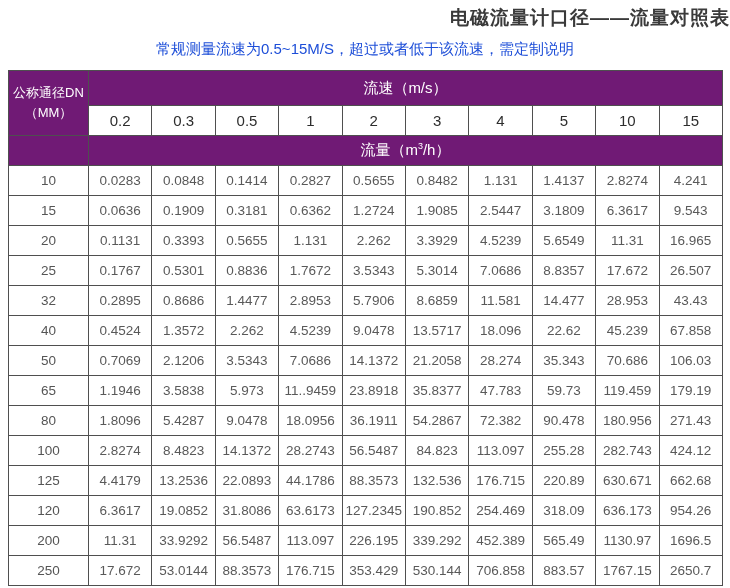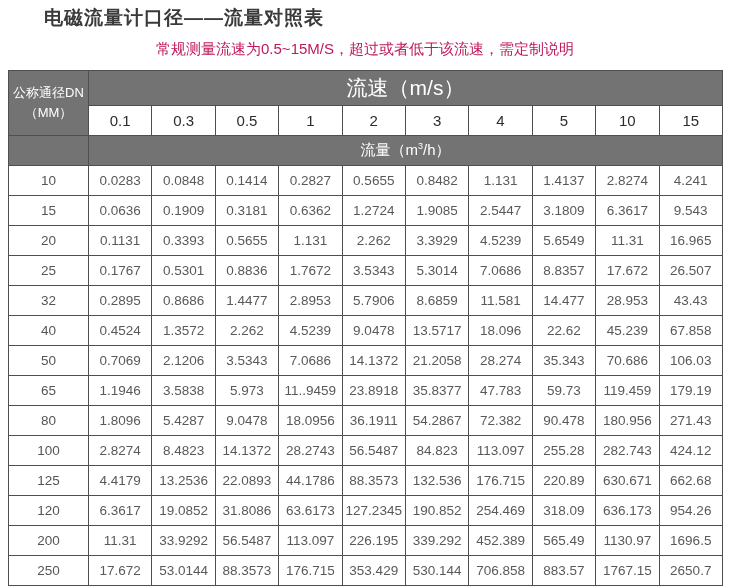--- a/index.html
+++ b/index.html
@@ -11,60 +11,60 @@
     font-family: "Liberation Sans", "DejaVu Sans", sans-serif;
     overflow: hidden;
   }
   .page {
     width: 730px;
     height: 588px;
     background: #ffffff;
     box-sizing: border-box;
   }
   .page-title {
-    text-align: left;
+    text-align: right;
     padding-top: 5px;
     font-size: 19px;
     font-weight: bold;
     color: #3a3a3a;
     letter-spacing: 1px;
     padding-left: 44px;
   }
   .page-subtitle {
     text-align: center;
     margin-top: 9px;
     font-size: 15px;
     font-weight: 500;
-    color: #be185d;
+    color: #1d4ed8;
   }
   table.flow-table {
     border-collapse: collapse;
     table-layout: fixed;
     width: 714px;
     margin: 11px 0 0 8px;
   }
   .flow-table th, .flow-table td {
     border: 1px solid #4f4f4f;
     text-align: center;
     vertical-align: middle;
     padding: 0;
     overflow: hidden;
     white-space: nowrap;
   }
   .teal {
-    background: #737373;
+    background: #701a75;
     color: #ffffff;
     font-weight: normal;
   }
   .corner-header {
     font-size: 13px;
     line-height: 1.55;
   }
   .velocity-header {
-    font-size: 21px;
+    font-size: 15px;
     height: 34px;
   }
   .flow-header {
     font-size: 15px;
     height: 29px;
   }
   .flow-header sup {
     font-size: 9px;
     vertical-align: super;
     line-height: 0;
@@ -111,21 +111,21 @@
     </colgroup>
     <thead>
       <tr>
         <th rowspan="2" class="teal corner-header">
           <span>公称通径DN</span><br>
           <span>（MM）</span>
         </th>
         <th colspan="10" class="teal velocity-header">流速（m/s）</th>
       </tr>
       <tr class="velocity-values">
-          <th>0.1</th>
+          <th>0.2</th>
           <th>0.3</th>
           <th>0.5</th>
           <th>1</th>
           <th>2</th>
           <th>3</th>
           <th>4</th>
           <th>5</th>
           <th>10</th>
           <th>15</th>
         </tr>

